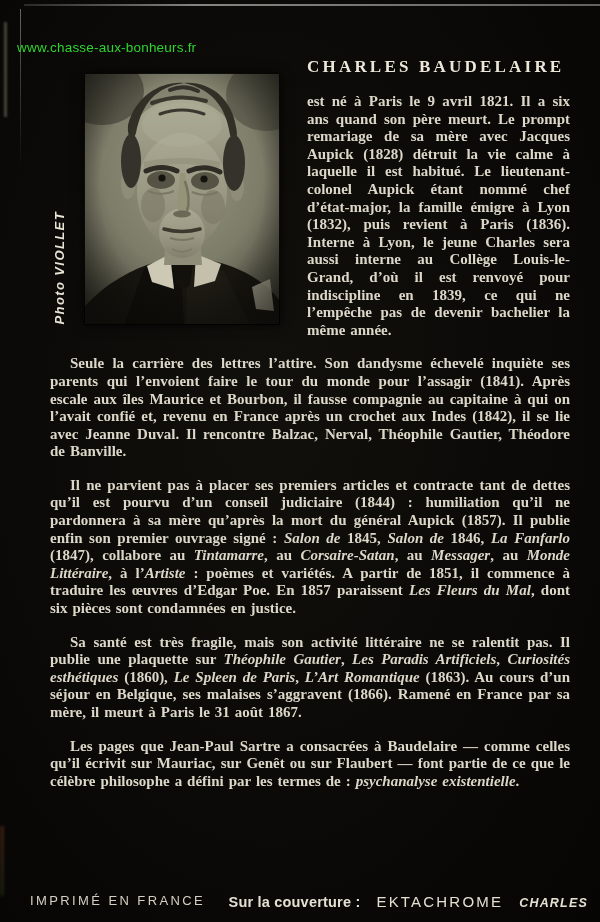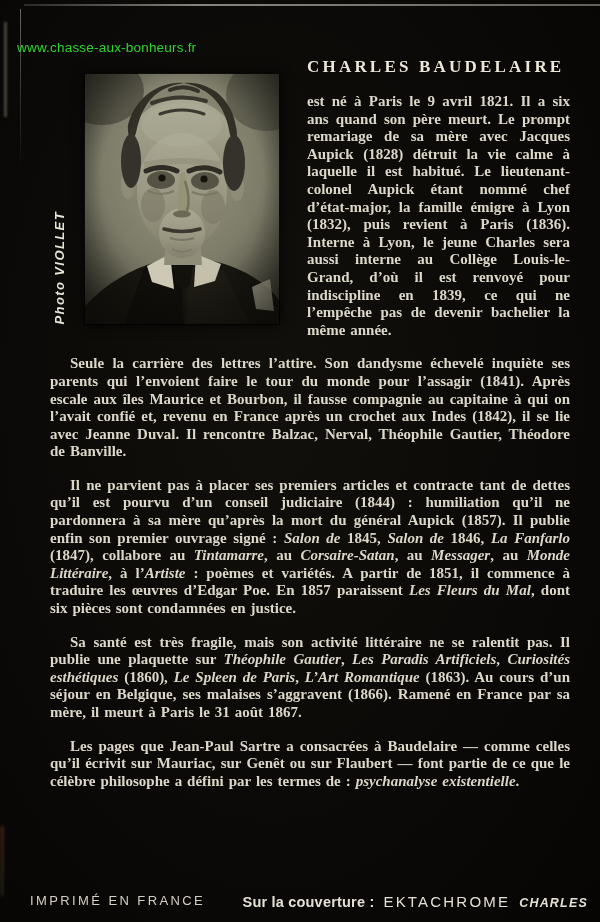--- a/index.html
+++ b/index.html
@@ -39,21 +39,21 @@
     letter-spacing:3.2px; text-align:left; color:#ece7d8; white-space:nowrap; }
   .bio p { margin:16px; text-align:justify; font-weight:700; font-size:15px; line-height:17.6px;
     color:#dcd7c8; word-spacing:1.2px; hyphens:auto; -webkit-hyphens:auto; }
   .bio p + p { text-indent:20px; }
   .bio i { font-style:italic; }
 
   .footer { position:absolute; left:30px; right:12px; bottom:12px;
     display:flex; justify-content:space-between; align-items:flex-start;
     font-family:"Liberation Sans","DejaVu Sans",sans-serif; }
   .printed { font-size:13px; letter-spacing:2.4px; font-weight:500; color:#d3cfc1; }
-  .cover-note { display:flex; align-items:baseline; gap:9px; color:#e4e0d2; }
+  .cover-note { display:flex; align-items:baseline; gap:16px; color:#e4e0d2; }
   .cover-label { font-size:14.5px; font-weight:700; letter-spacing:.2px; }
   .cover-process { font-size:15px; letter-spacing:2.2px; font-weight:500; }
   .cover-credit { font-size:12.5px; font-style:italic; font-weight:600; letter-spacing:1.2px; }
 </style>
 </head>
 <body>
 
 <div class="page">
 
   <div class="edge-top"></div>

